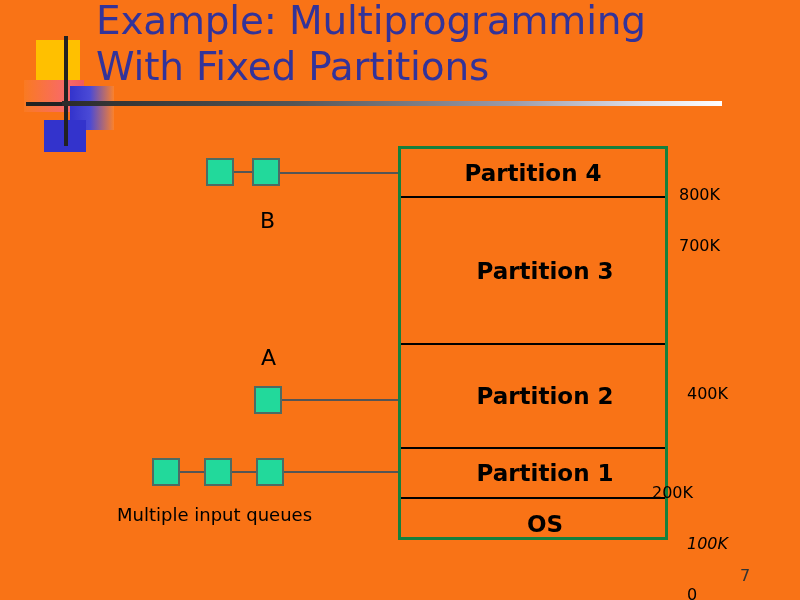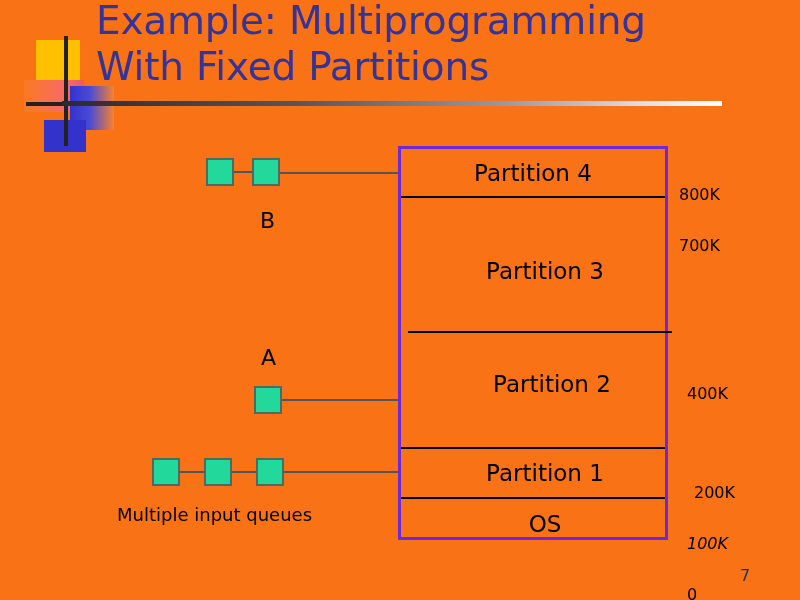--- a/index.html
+++ b/index.html
@@ -98,22 +98,23 @@
     background: linear-gradient(to right, #2b2b2b 0%, #555555 35%, #9a9aa8 68%, #dfdfe8 88%, #ffffff 100%);
   }
 
   
   #memory-map {
     position: absolute;
     left: 398px;
     top: 146px;
     width: 270px;
     height: 394px;
-    border: 3px solid #6d28d9;
+    border: 3px solid #15803d;
     box-sizing: border-box;
+    font-weight: bold;
   }
   .partition {
     position: absolute;
     left: 0;
     width: 100%;
     box-sizing: border-box;
     display: flex;
     align-items: center;
     justify-content: center;
     color: #000000;
@@ -188,36 +189,36 @@
 With Fixed Partitions</div>
   <div id="title-rule"></div>
 
   <div id="memory-map">
       <div class="partition" style="top: 0px; height: 47px;">
         <span>Partition 4</span>
       </div>
       <div class="partition" style="top: 47px; height: 147px;">
         <span>Partition 3</span>
       </div>
-      <div class="partition" style="top: 182px; height: 104px; margin-left: 7px;">
+      <div class="partition" style="top: 194px; height: 104px;">
         <span>Partition 2</span>
       </div>
       <div class="partition" style="top: 298px; height: 50px;">
         <span>Partition 1</span>
       </div>
       <div class="partition" style="top: 348px; height: 51px;">
         <span>OS</span>
       </div>
     </div>
 
   <div id="addresses">
       <div class="addr" style="left: 679px; top: 137px;">800K</div>
       <div class="addr" style="left: 679px; top: 188px;">700K</div>
       <div class="addr" style="left: 687px; top: 336px;">400K</div>
-      <div class="addr" style="left: 694px; top: 435px; text-align: right;">200K</div>
+      <div class="addr" style="left: 652px; top: 435px; text-align: right;">200K</div>
       <div class="addr" style="left: 687px; top: 486px; font-style: italic;">100K</div>
       <div class="addr" style="left: 687px; top: 537px;">0</div>
     </div>
 
   <div id="queues">
       <div class="queue-line" style="left: 280px; top: 172px; width: 118px;"></div>
       <div class="job-box" style="left: 206px; top: 158px;"></div>
       <div class="queue-line" style="left: 234px; top: 171px; width: 18px;"></div>
       <div class="job-box" style="left: 252px; top: 158px;"></div>
       <div class="queue-label" style="left: 260px; top: 208px;">B</div>

